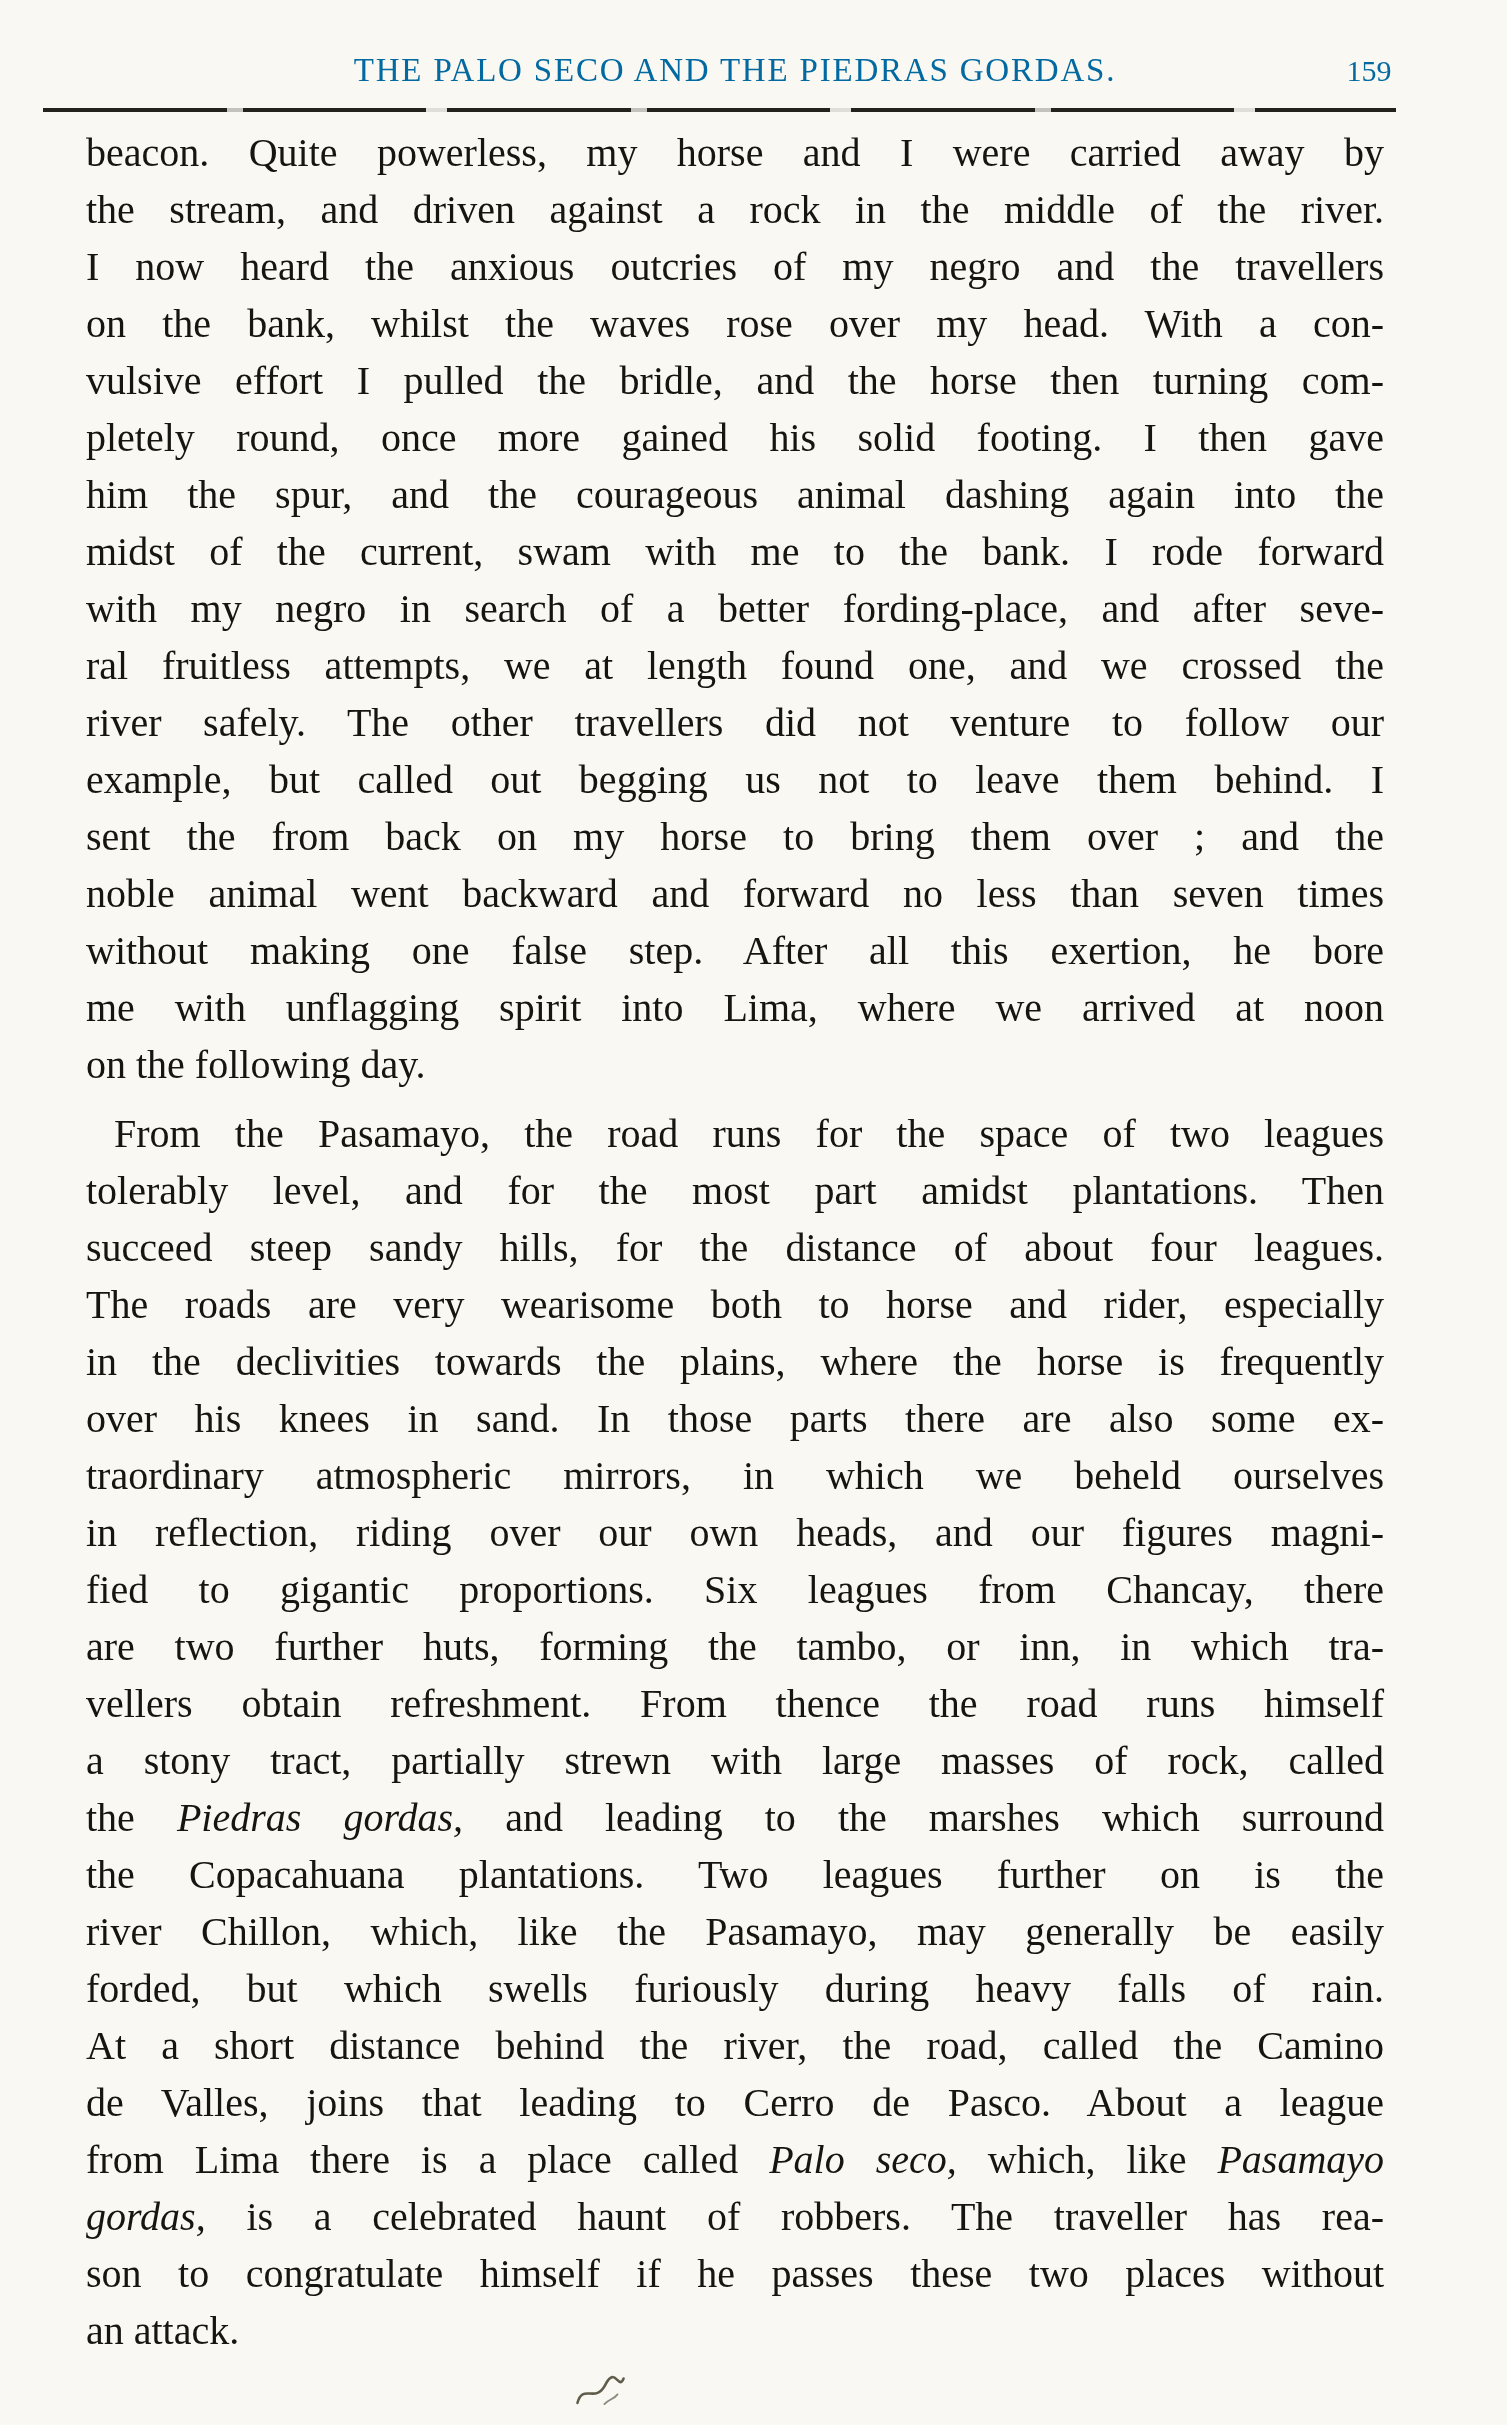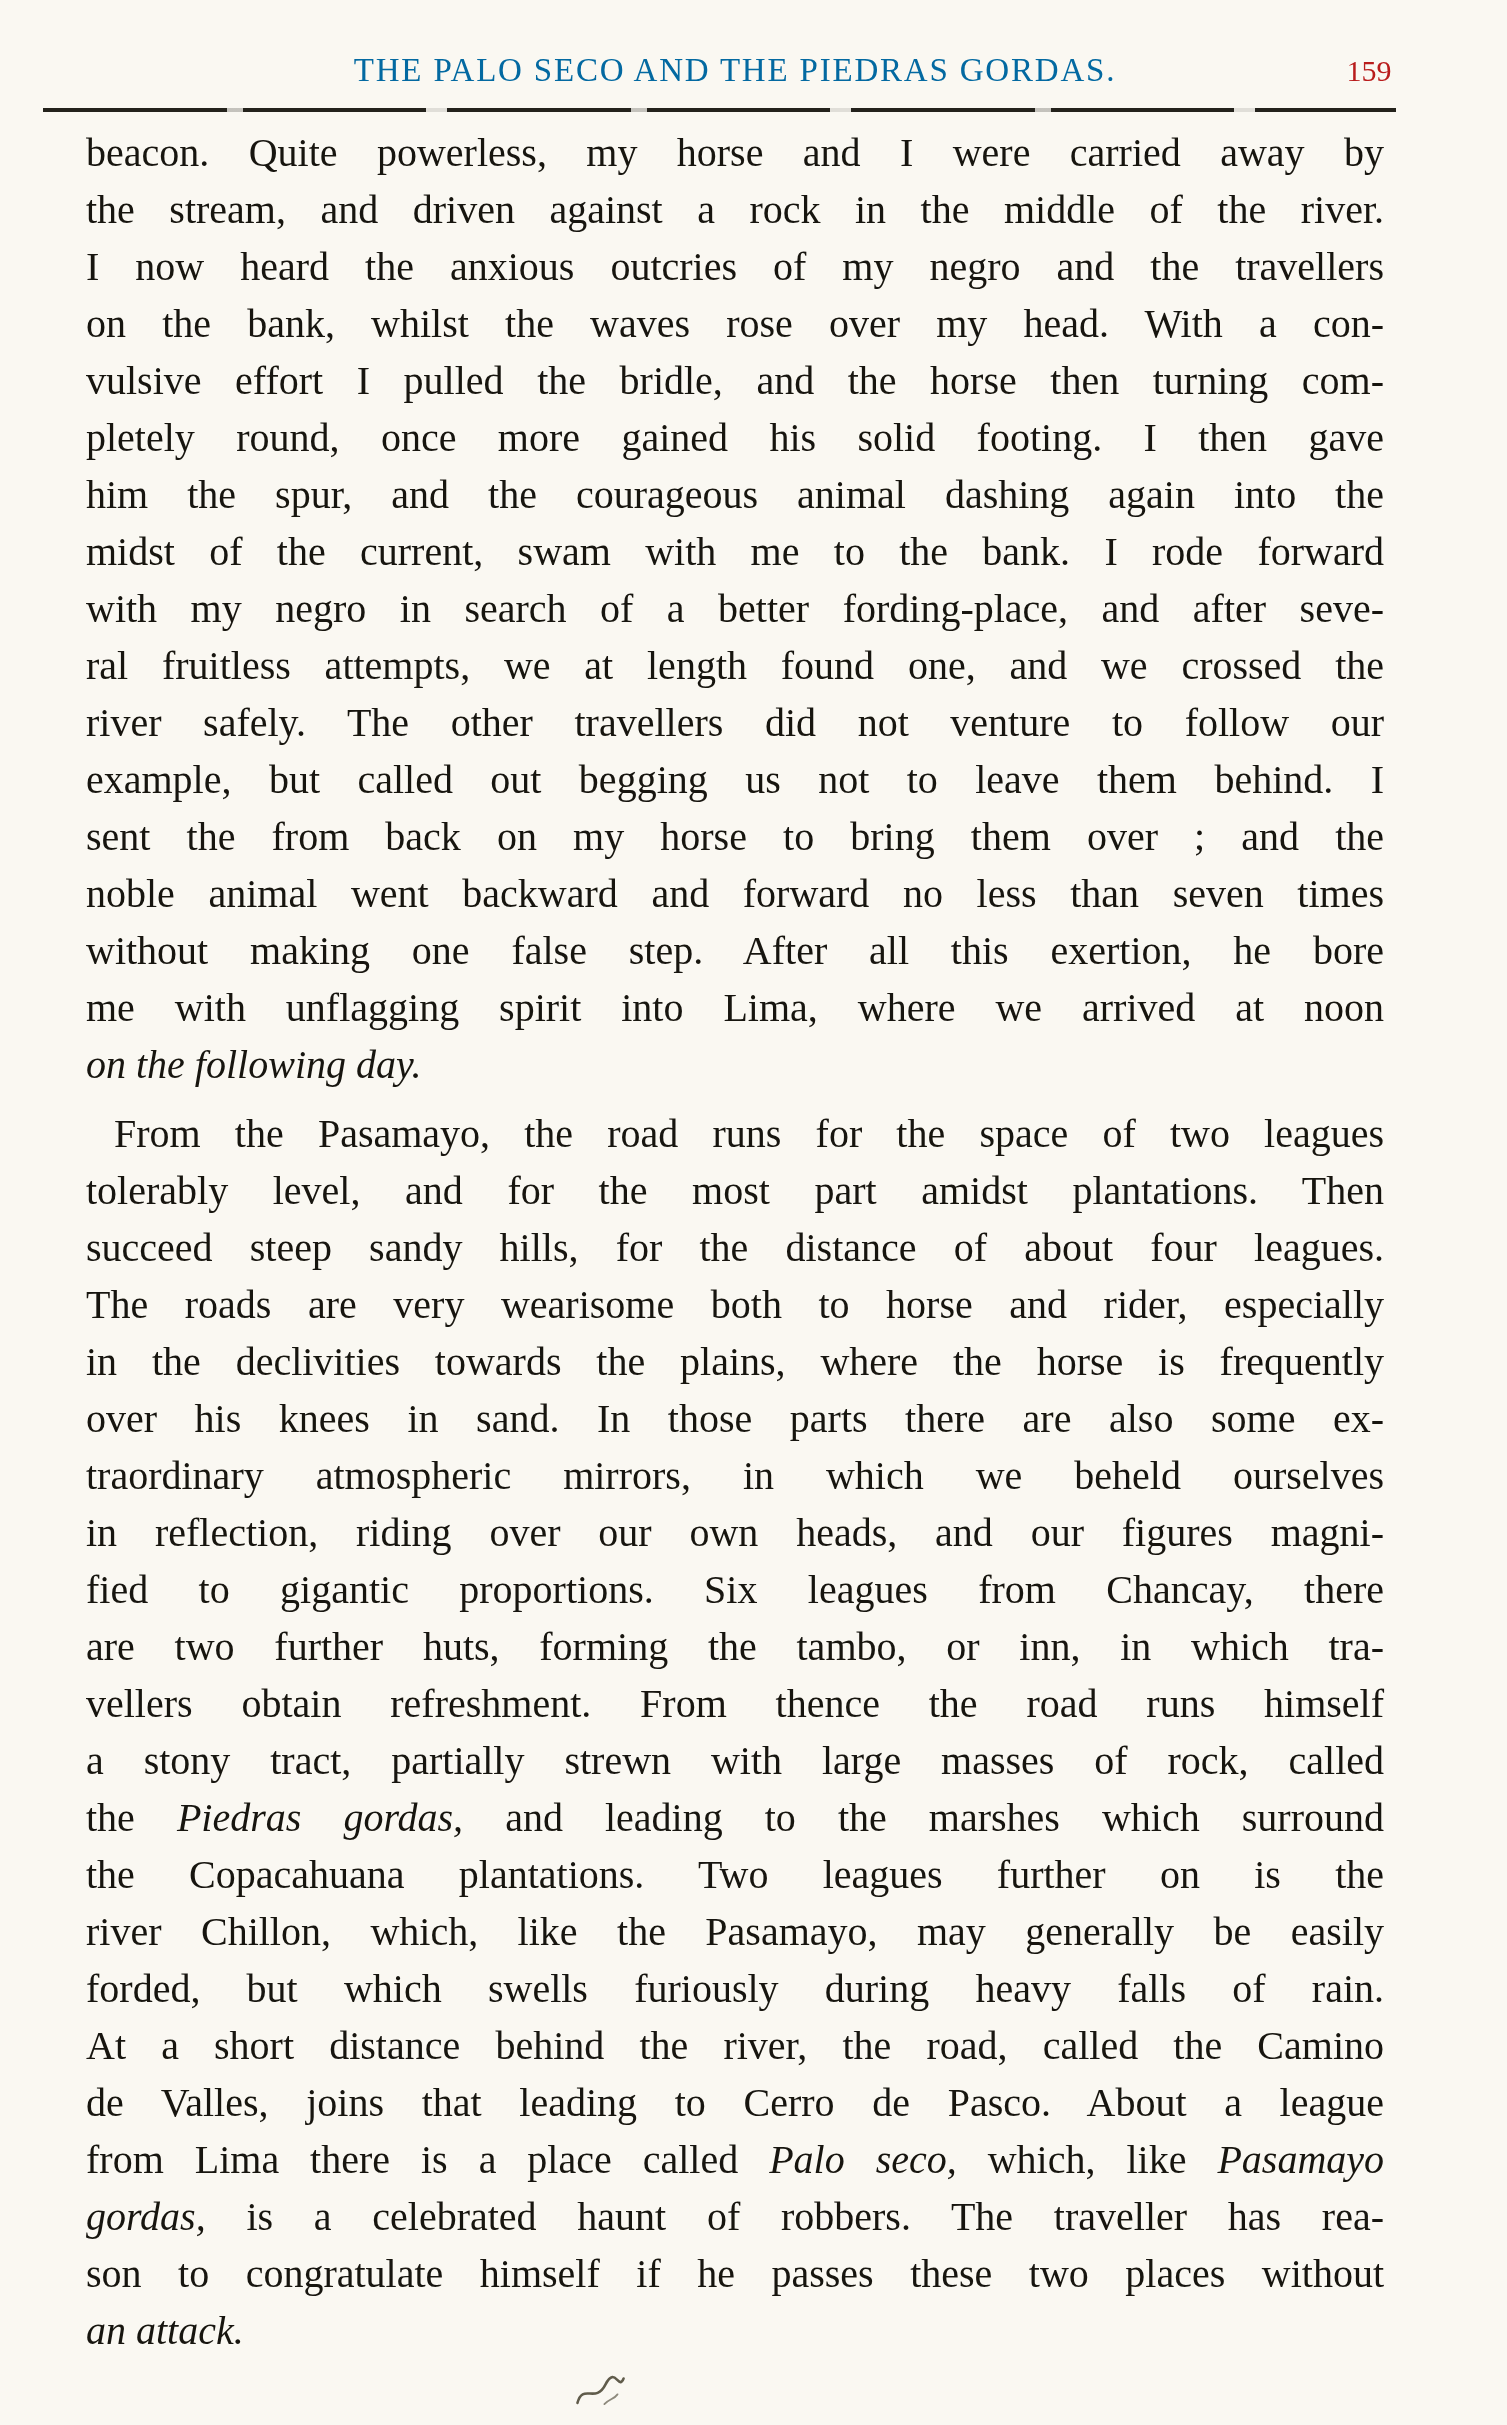--- a/index.html
+++ b/index.html
@@ -20,21 +20,21 @@
     font-size: 33px;
     letter-spacing: 1.8px;
     color: #0369a1;
     white-space: nowrap;
   }
   .page-number {
     position: absolute;
     right: 4.4px;
     top: 2.2px;
     font-size: 30px;
-    color: #b91c1c;
+    color: #0369a1;
   }
 
   .header-rule {
     margin-top: 11.8px;
     margin-left: -31px;
     height: 4.4px;
     background: repeating-linear-gradient(90deg,
       #24221c 0 184px,
       rgba(36,34,28,0.25) 184px 200px,
       #24221c 200px 383px,
@@ -45,21 +45,21 @@
     margin-top: 11.8px;
     font-size: 40px;
     line-height: 57px;
   }
   .para { margin: 12px; }
   .para.indent .line:first-child { text-indent: 28px; }
   .line {
     text-align: justify;
     text-align-last: justify;
   }
-  .line.last { text-align-last: left; font-style: italic; }
+  .line.last { text-align-last: left; }
   .line i { font-style: italic; }
 
   .ink-mark {
     position: absolute;
     left: 573px;
     top: 2375px;
     width: 57px;
     height: 34px;
     transform: rotate(-10deg);
     opacity: 0.85;

